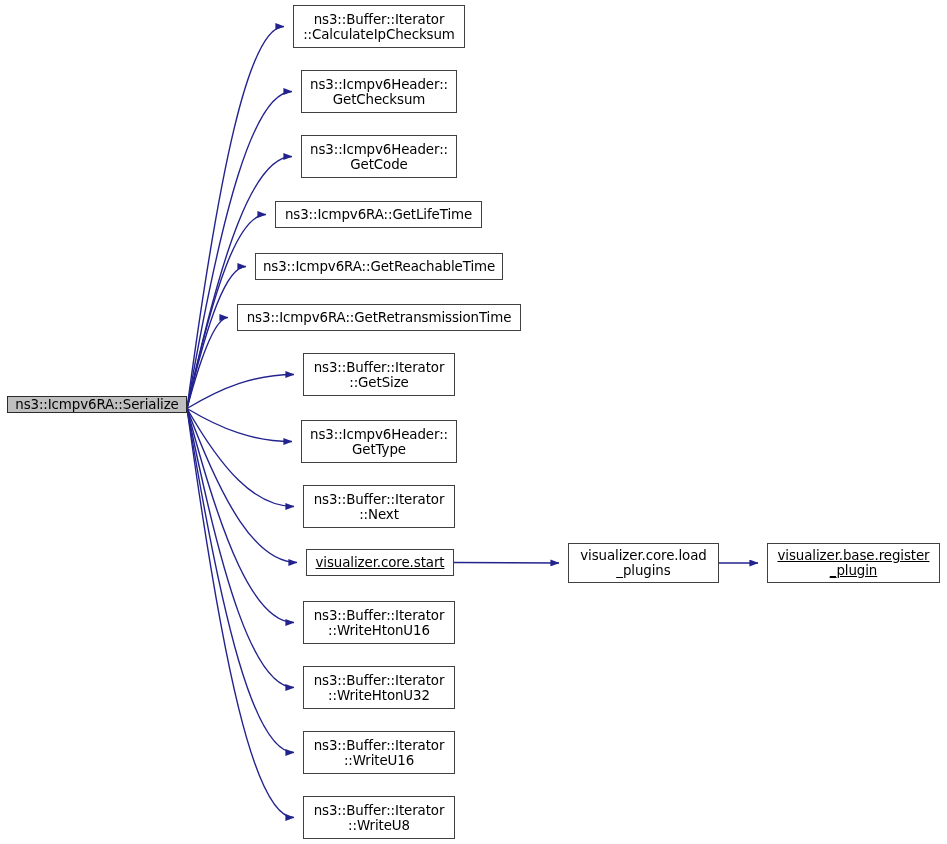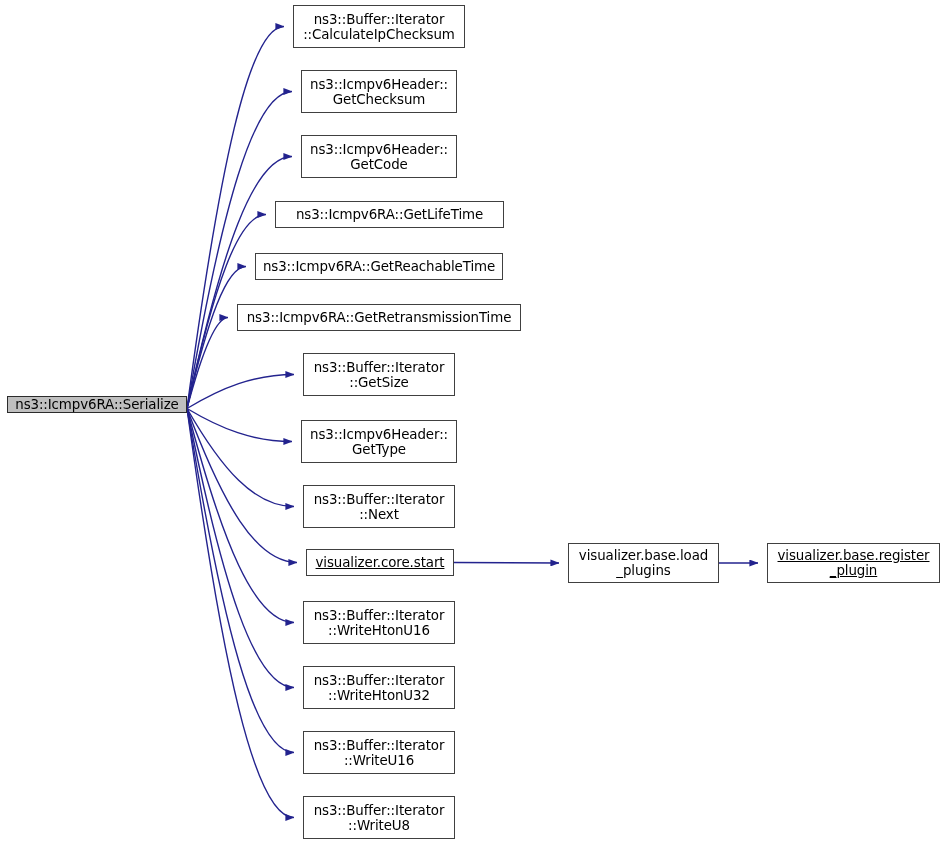--- a/index.html
+++ b/index.html
@@ -77,36 +77,36 @@
       </g>
   </svg>
   <div id="nodes">
       <div class="node root" style="left: 7px; top: 396px; width: 180px; height: 17px;"><span>ns3::Icmpv6RA::Serialize</span></div>
       <div class="node" style="left: 293px; top: 5px; width: 172px; height: 43px;"><span>ns3::Buffer::Iterator
 ::CalculateIpChecksum</span></div>
       <div class="node" style="left: 301px; top: 70px; width: 156px; height: 43px;"><span>ns3::Icmpv6Header::
 GetChecksum</span></div>
       <div class="node" style="left: 301px; top: 135px; width: 156px; height: 43px;"><span>ns3::Icmpv6Header::
 GetCode</span></div>
-      <div class="node" style="left: 275px; top: 201px; width: 229px; height: 27px;"><span>ns3::Icmpv6RA::GetLifeTime</span></div>
+      <div class="node" style="left: 275px; top: 201px; width: 207px; height: 27px;"><span>ns3::Icmpv6RA::GetLifeTime</span></div>
       <div class="node" style="left: 255px; top: 253px; width: 248px; height: 27px; text-align: center;"><span>ns3::Icmpv6RA::GetReachableTime</span></div>
       <div class="node" style="left: 237px; top: 304px; width: 284px; height: 27px;"><span>ns3::Icmpv6RA::GetRetransmissionTime</span></div>
       <div class="node" style="left: 303px; top: 353px; width: 152px; height: 43px;"><span>ns3::Buffer::Iterator
 ::GetSize</span></div>
       <div class="node" style="left: 301px; top: 420px; width: 156px; height: 43px;"><span>ns3::Icmpv6Header::
 GetType</span></div>
       <div class="node" style="left: 303px; top: 485px; width: 152px; height: 43px;"><span>ns3::Buffer::Iterator
 ::Next</span></div>
       <div class="node" style="left: 306px; top: 549px; width: 148px; height: 27px; text-decoration: underline;"><span>visualizer.core.start</span></div>
       <div class="node" style="left: 303px; top: 601px; width: 152px; height: 43px;"><span>ns3::Buffer::Iterator
 ::WriteHtonU16</span></div>
       <div class="node" style="left: 303px; top: 666px; width: 152px; height: 43px;"><span>ns3::Buffer::Iterator
 ::WriteHtonU32</span></div>
       <div class="node" style="left: 303px; top: 731px; width: 152px; height: 43px;"><span>ns3::Buffer::Iterator
 ::WriteU16</span></div>
       <div class="node" style="left: 303px; top: 796px; width: 152px; height: 43px;"><span>ns3::Buffer::Iterator
 ::WriteU8</span></div>
-      <div class="node" style="left: 568px; top: 543px; width: 151px; height: 40px;"><span>visualizer.base.load
+      <div class="node" style="left: 568px; top: 543px; width: 151px; height: 40px;"><span>visualizer.core.load
 _plugins</span></div>
       <div class="node" style="left: 767px; top: 543px; width: 173px; height: 40px; text-decoration: underline;"><span>visualizer.base.register
 _plugin</span></div>
     </div>
 </div>
 
 </body></html>

